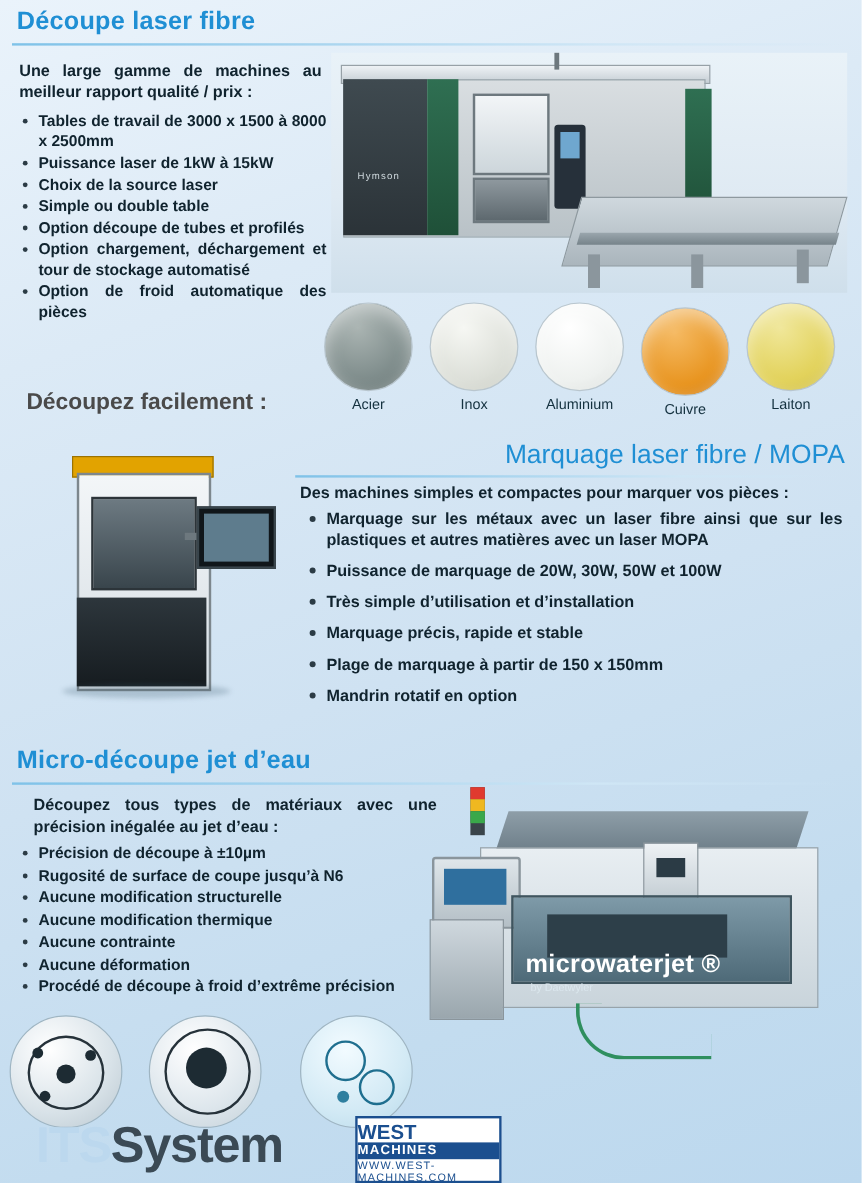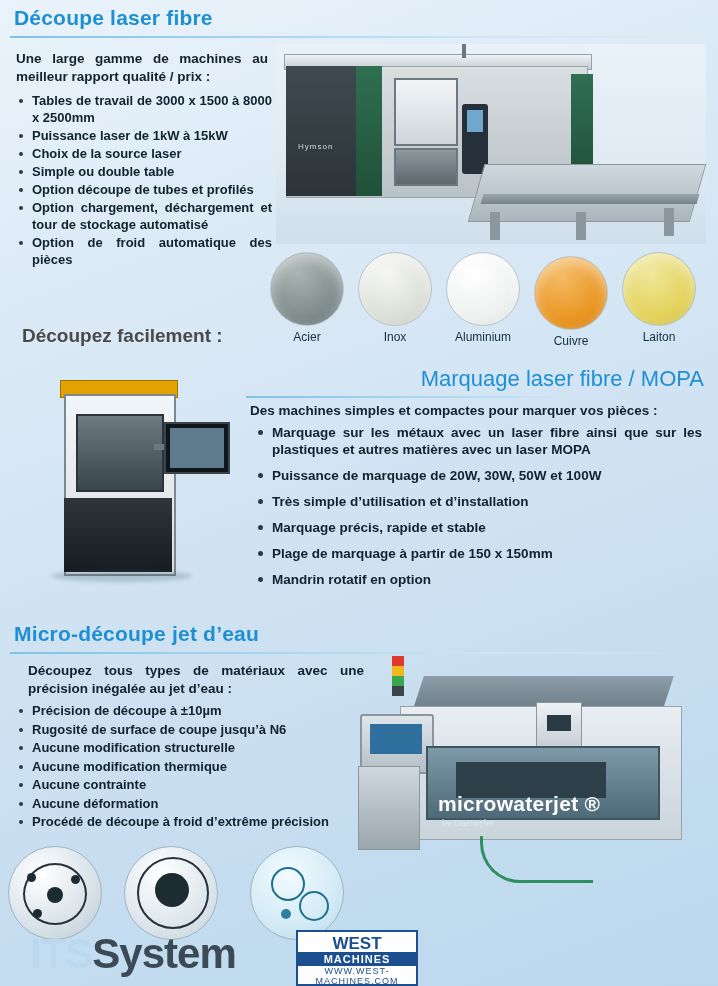--- a/index.html
+++ b/index.html
@@ -121,21 +121,21 @@
   #circ2{left:124px;top:846px;background:radial-gradient(circle at 40% 30%,#ffffff,#dde6ec 60%,#c3d0d8);}
   #circ3{left:250px;top:846px;background:radial-gradient(circle at 40% 30%,#f2fbff,#d3eaf5 60%,#b7d9ea);}
   .circ .dot{position:absolute;background:#1d2b33;border-radius:50%;}
   .circ .ring{position:absolute;border:2px solid #26323a;border-radius:50%;}
 
   
   #footer-brand{position:absolute;left:30px;top:930px;font-size:42px;font-weight:bold;color:#1f8fd4;letter-spacing:-1px;}
   #footer-brand .dark{color:#3b4a55;}
   #footer-logo{
     position:absolute;left:296px;top:930px;width:118px;height:52px;
-    background:#fff;border:2px solid #1b4f8f;text-align:center;
+    background:#fff;border:2px solid #1b4f8f;
   }
   #footer-logo .l1{font-size:17px;font-weight:bold;color:#1b4f8f;line-height:17px;margin-top:3px;}
   #footer-logo .l2{font-size:11px;font-weight:bold;color:#fff;background:#1b4f8f;line-height:14px;letter-spacing:1px;}
   #footer-logo .l3{font-size:9px;color:#1b4f8f;letter-spacing:1px;}
 </style>
 </head>
 <body>
 
 <div class="page">
 

